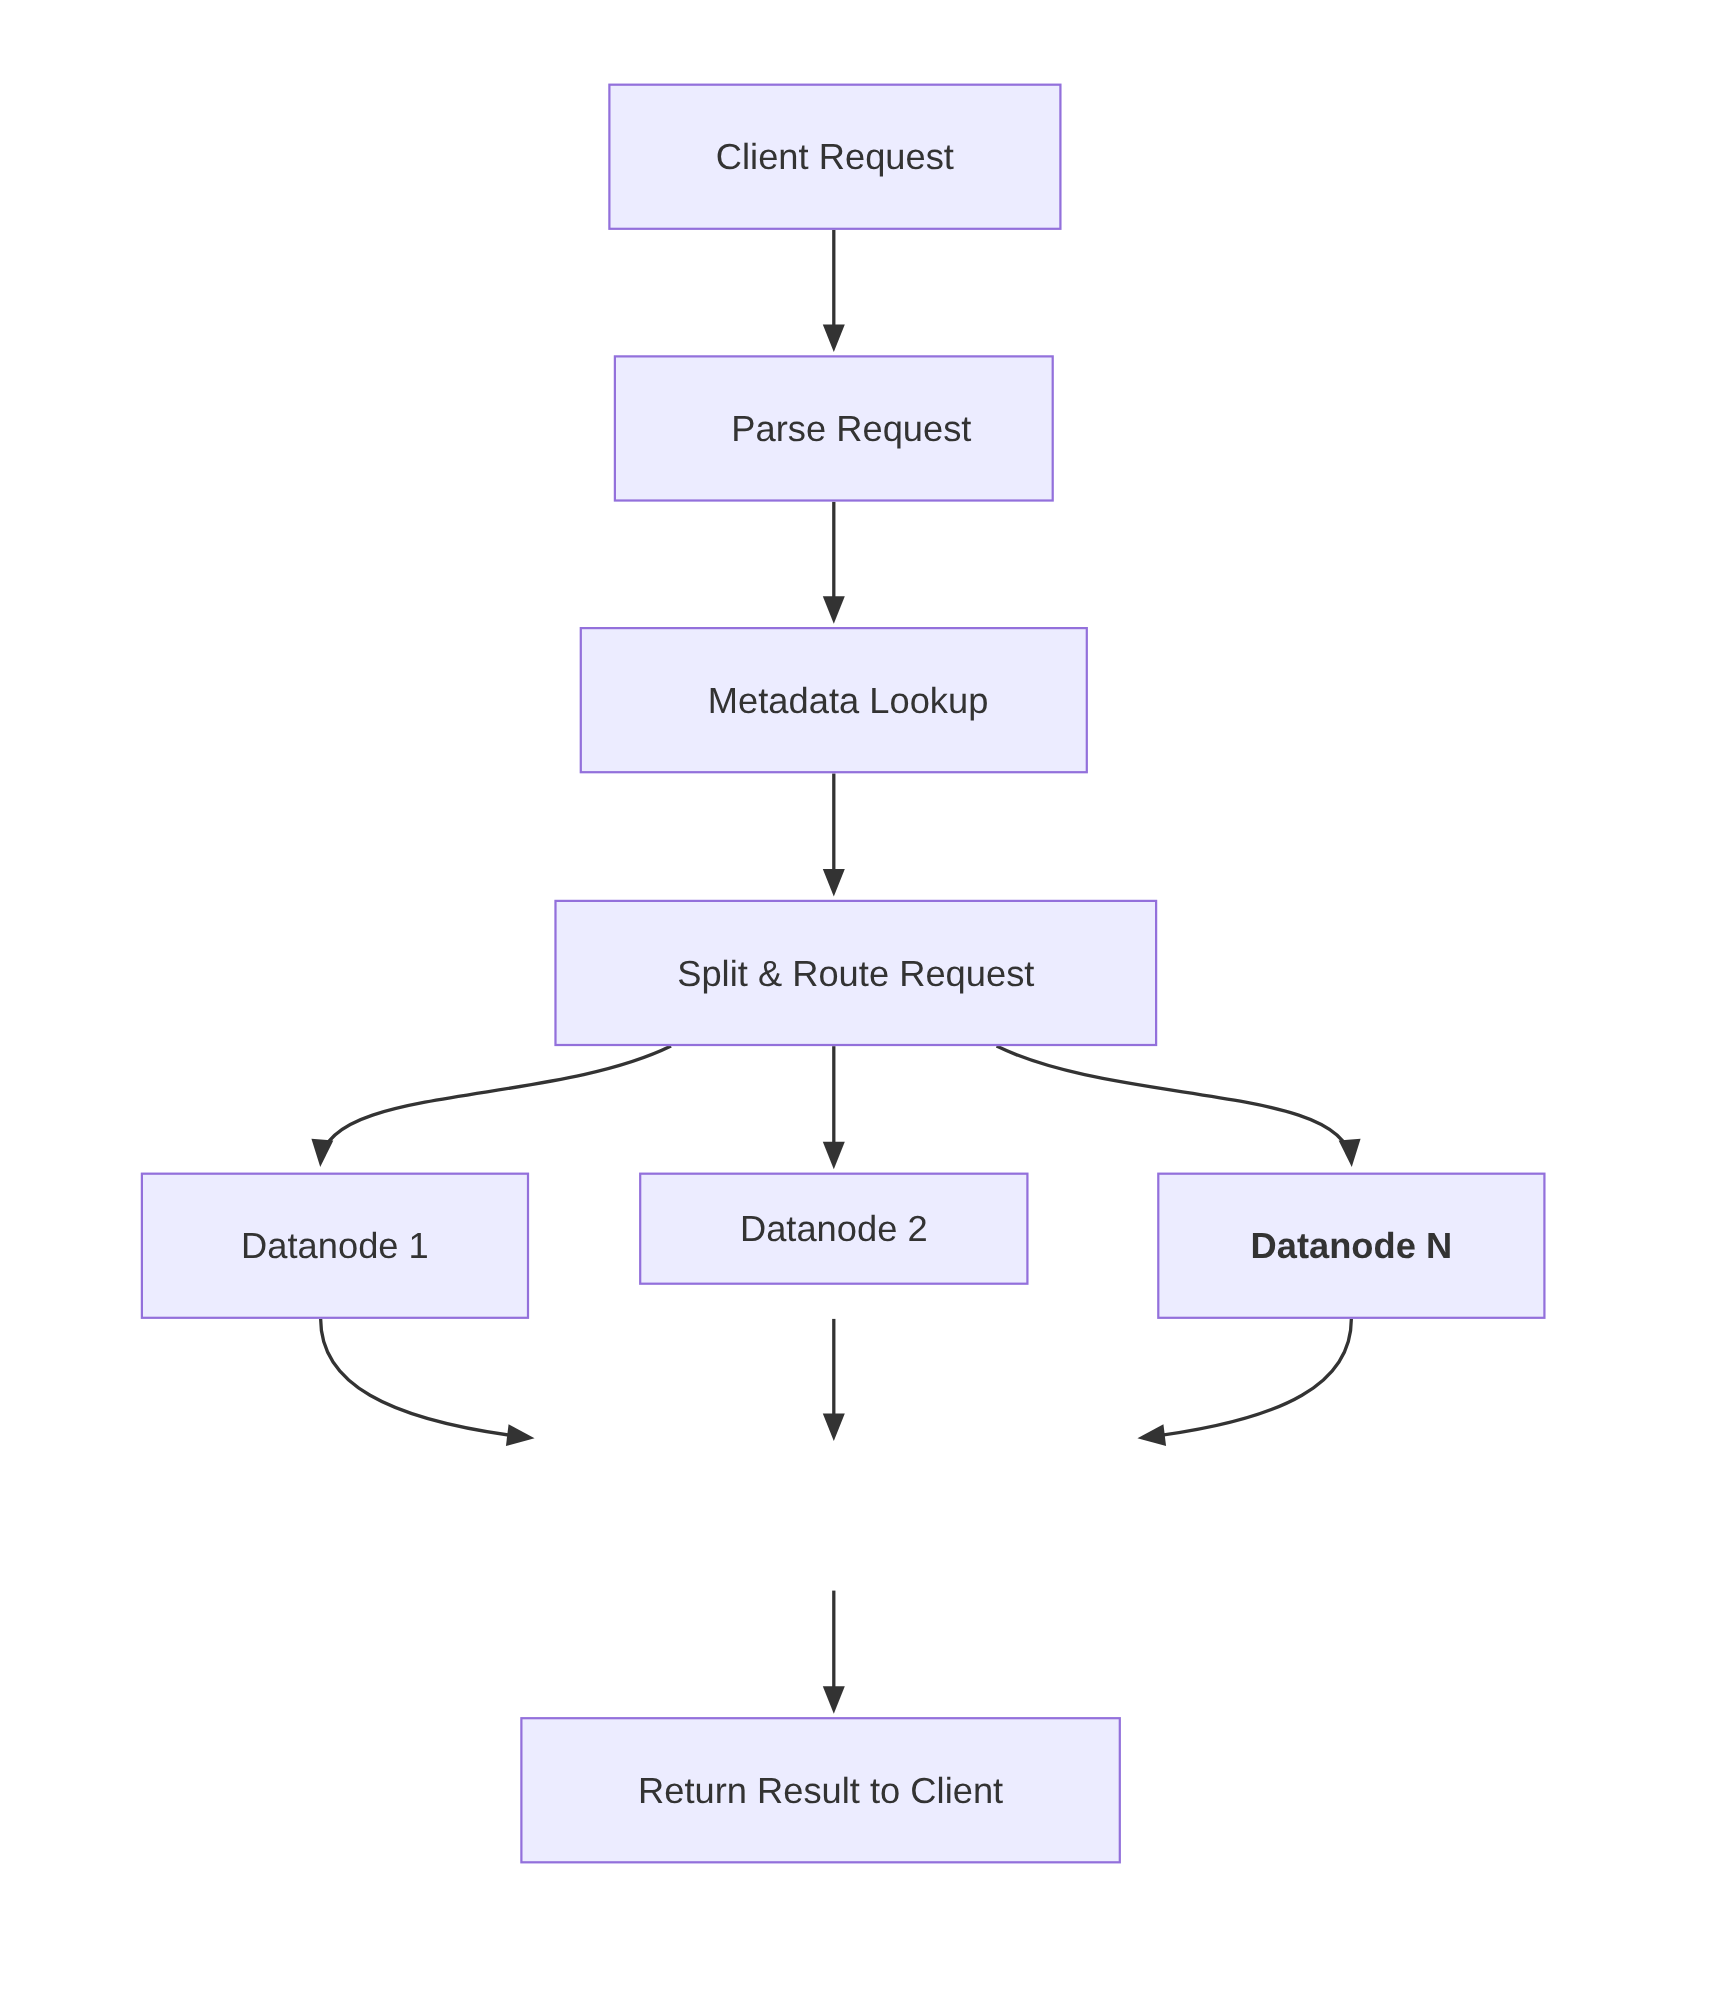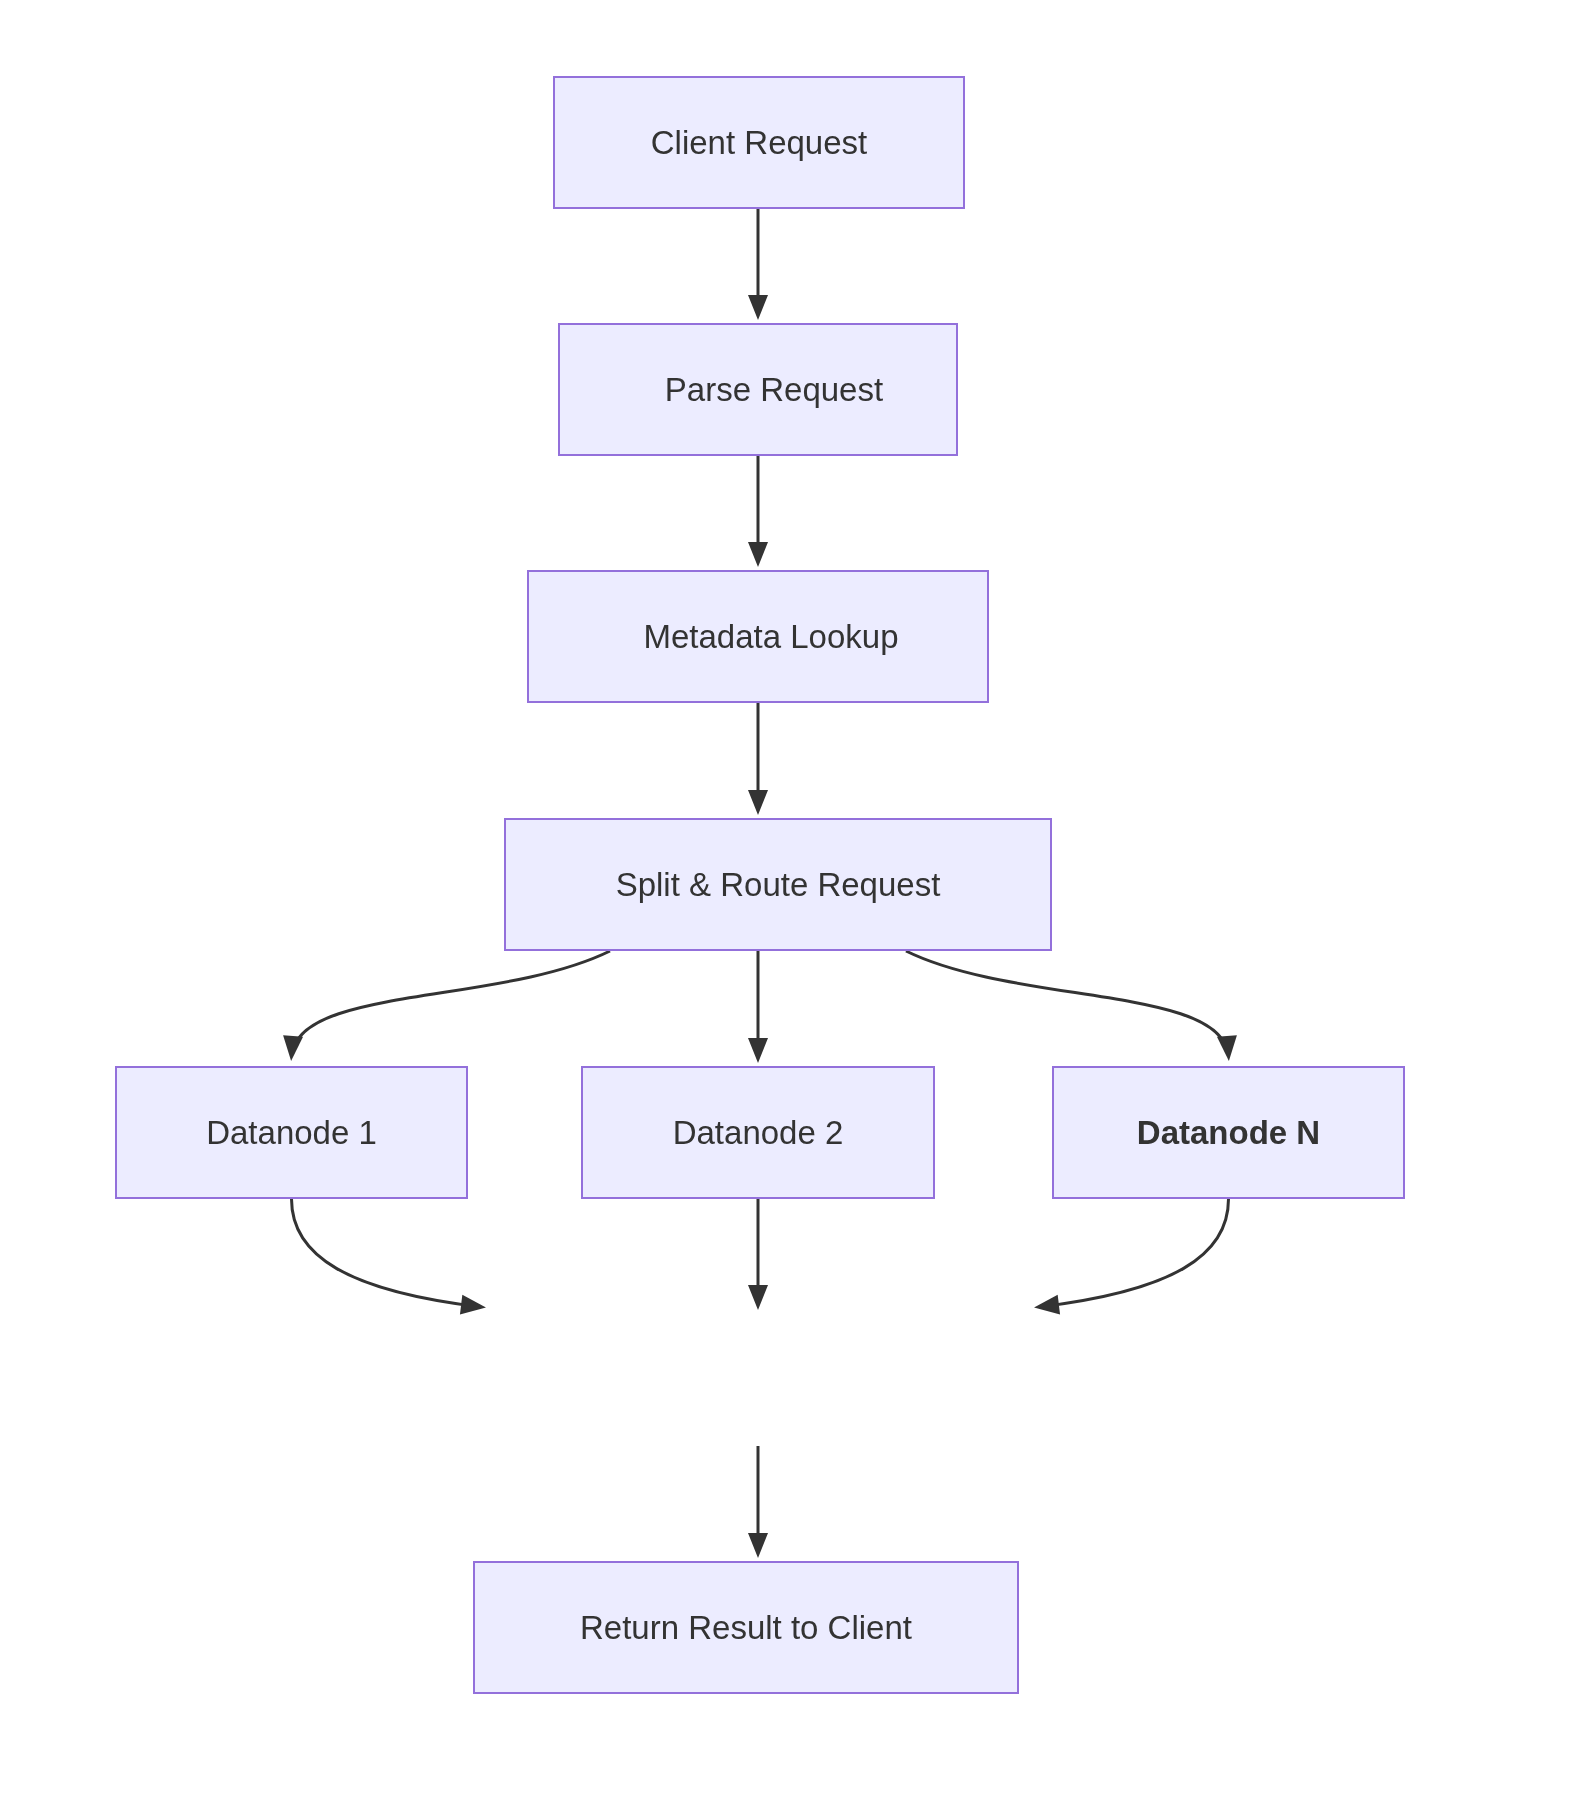--- a/index.html
+++ b/index.html
@@ -86,25 +86,25 @@
   </div>
 
   <div class="node" style="left:527px; top:570px; width:462px; height:133px;padding-left:26px;">
     <span class="node-label">Metadata Lookup</span>
   </div>
 
   <div class="node" style="left:484px; top:818px; width:548px; height:133px;margin-left:20px;">
     <span class="node-label">Split &amp; Route Request</span>
   </div>
 
-  <div class="node" style="left:115px; top:1066px; width:353px; height:133px;text-align:center;">
+  <div class="node" style="left:128px; top:1066px; width:353px; height:133px;text-align:center;">
     <span class="node-label">Datanode 1</span>
   </div>
 
-  <div class="node" style="left:581px; top:1066px; width:354px; height:133px;">
+  <div class="node" style="left:581px; top:1066px; width:354px; height:102px;">
     <span class="node-label">Datanode 2</span>
   </div>
 
   <div class="node" style="left:1052px; top:1066px; width:353px; height:133px;font-weight:bold;">
     <span class="node-label">Datanode N</span>
   </div>
 
 
   <div class="node" style="left:473px; top:1561px; width:546px; height:133px;">
     <span class="node-label">Return Result to Client</span>

